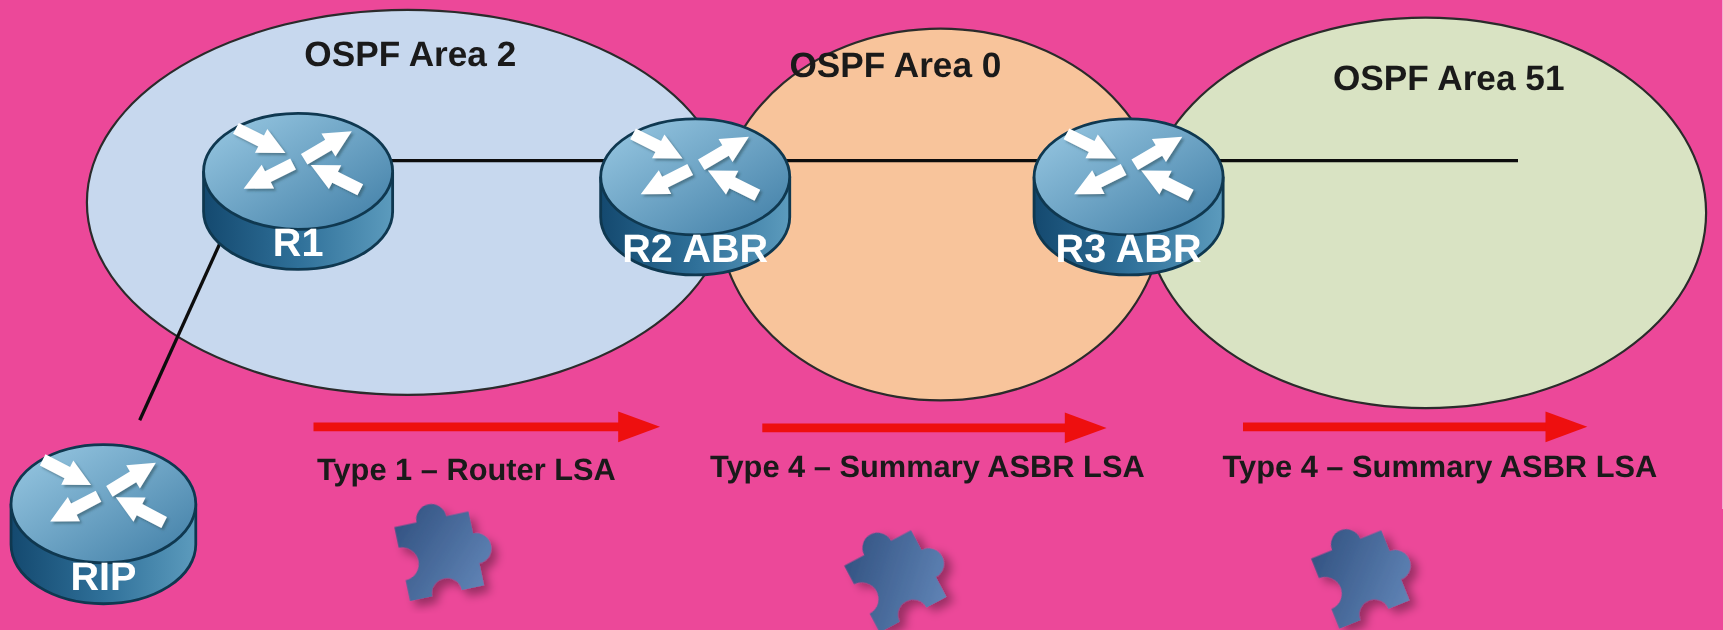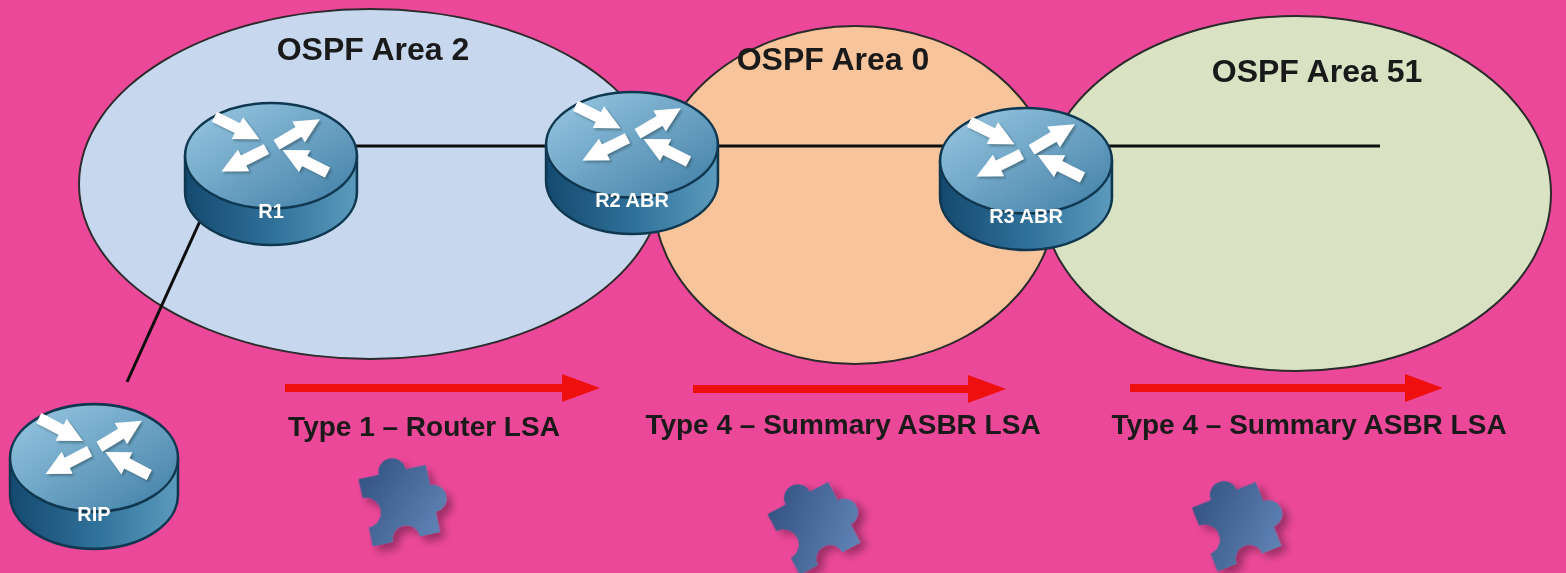--- a/index.html
+++ b/index.html
@@ -22,40 +22,40 @@
   #area51{left:1040px;top:15px;width:512px;height:357px;background:#D9E3C3;}
   .area-label{
     position:absolute;
     transform:translateX(-50%);
     white-space:nowrap;
     font-size:32px;
     color:#1a1a1a;
     z-index:3;
   }
   #area2-label{left:373px;top:31px;}
-  #area0-label{left:833px;top:41px;}
+  #area0-label{left:814px;top:41px;}
   #area51-label{left:1293px;top:53px;margin-left:24px;}
   .overlay{
     position:absolute;left:0;top:0;width:1566px;height:573px;
     z-index:2;
   }
   .router{
     position:absolute;
     z-index:4;
   }
   .router svg{display:block;width:100%;height:100%;}
   .router-label{
     position:absolute;left:0;right:0;top:67%;
     text-align:center;
     color:#ffffff;
-    font-size:20px;
+    font-size:36px;
     white-space:nowrap;
   }
   #r1{left:183px;top:99px;width:176px;height:150px;}
-  #r2{left:544px;top:88px;width:176px;height:150px;}
+  #r2{left:544px;top:104px;width:176px;height:150px;}
   #r3{left:938px;top:104px;width:176px;height:150px;}
   #r4{left:1320px;top:101px;width:176px;height:150px;}
   #rip{left:8px;top:400px;width:172px;height:153px;}
   .lsa-label{
     position:absolute;
     transform:translateX(-50%);
     white-space:nowrap;
     font-size:28px;
     color:#1a1a1a;
     z-index:3;

